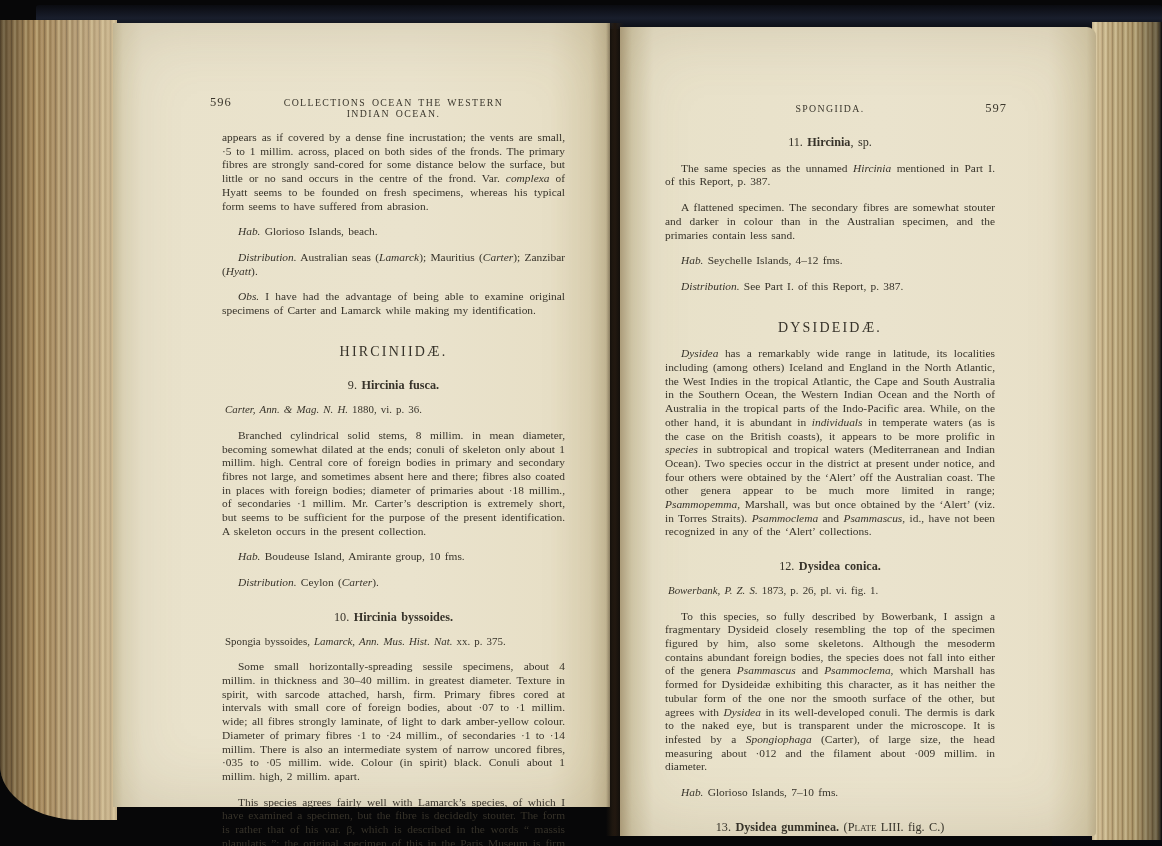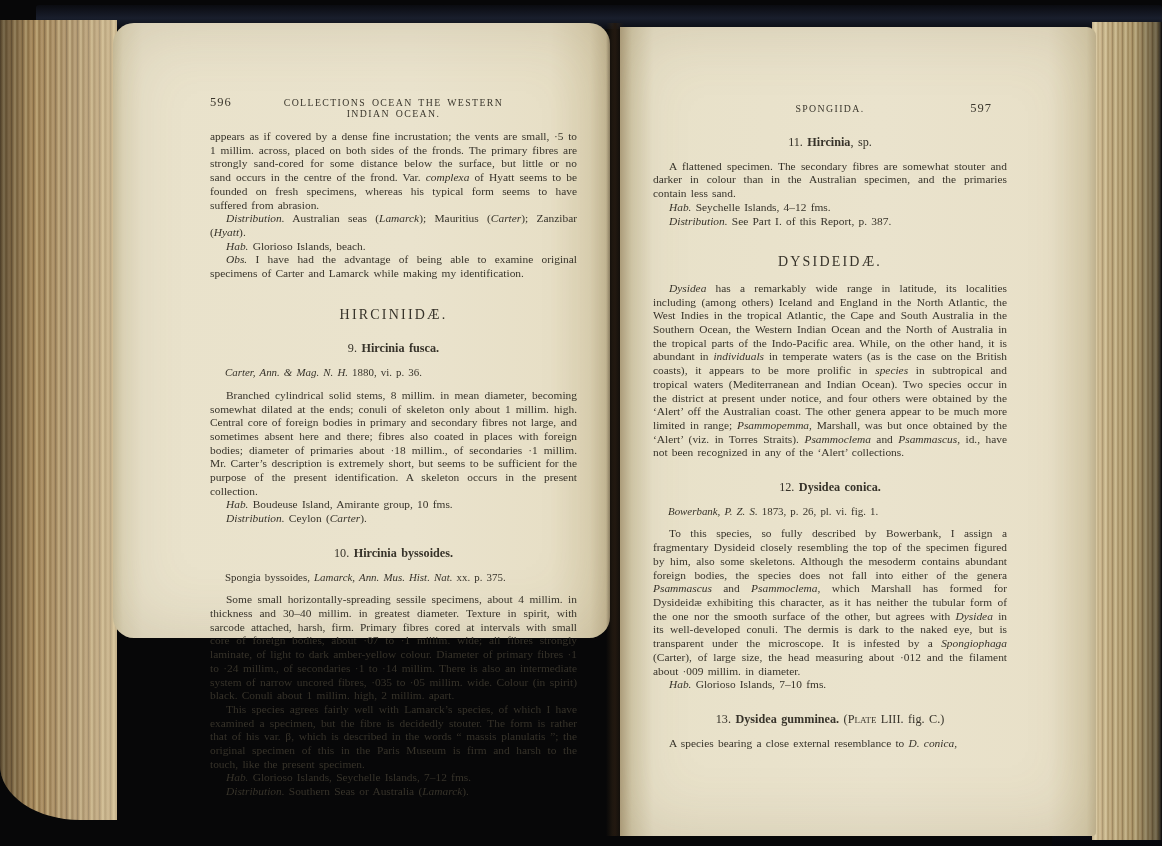--- a/index.html
+++ b/index.html
@@ -41,52 +41,51 @@
   }
   .edges-right::after{
     content:"";position:absolute;inset:0;
     background:linear-gradient(90deg,rgba(250,240,212,.45) 0%,rgba(255,255,255,.10) 20%,
       rgba(0,0,0,.08) 60%,rgba(0,0,0,.45) 94%,#0a0a0d 100%);
   }
 
   
   .page{position:absolute;box-shadow:inset 0 0 70px rgba(115,96,58,.20);}
   .page-left{
-    left:113px;top:23px;width:497px;height:615px;
+    left:113px;top:23px;width:497px;height:784px;
     background:linear-gradient(90deg,#cfc5a3 0%,#e2dabe 2%,#e9e2cb 6%,
       #eae3cd 60%,#e7dfc6 88%,#ddd3b4 96%,#c4b794 100%);
-    border-radius:21px;
   }
   .page-right{
     left:620px;top:27px;width:476px;height:809px;
     background:linear-gradient(90deg,#b3a482 0%,#d5ccad 2.5%,#e8e1c9 7%,
       #eae3cd 55%,#e8e0c8 90%,#dbd1b1 98%,#c8bb98 100%);
     border-top-right-radius:9px;border-bottom-right-radius:4px;
   }
   .gutter{
     position:absolute;left:606px;top:23px;width:18px;height:813px;
     background:linear-gradient(90deg,rgba(44,32,18,0) 0%,rgba(48,35,20,.55) 35%,
       #221810 50%,rgba(48,35,20,.45) 66%,rgba(44,32,18,0) 100%);
   }
 
   
   .page-inner{position:absolute;inset:0;color:#37332a;}
   .page-inner.left{padding:72px 33px 0 97px;}
   .page-inner.right{padding:74px 89px 0 33px;}
 
   .running-head{display:flex;align-items:baseline;color:#3b372d;}
   .rh-side{width:52px;font-size:12.5px;letter-spacing:1px;}
-  .rh-side.right{text-align:center;}
+  .rh-side.right{text-align:right;}
   .rh-center{flex:1;text-align:center;font-size:9.8px;letter-spacing:1.4px;word-spacing:2px;}
 
   .page-body{
     margin-top:11px;font-size:11.4px;line-height:13.7px;
     text-align:justify;word-spacing:1.4px;
   }
-  .para{margin:0;}
+  .para{margin:12px;}
   .para.indent{text-indent:16px;}
   .family{
     margin:27px 0 13px;text-align:center;font-weight:normal;
     font-size:14px;letter-spacing:2.2px;word-spacing:3px;
   }
   .species{margin:21px 0 10px;text-align:center;font-weight:normal;font-size:12.2px;}
   .page-body > .species:first-child{margin-top:20px;}
   .species .bd{font-weight:bold;}
   .citation{
     margin:3px 0 9px;padding-left:30px;text-indent:-15px;
@@ -107,22 +106,22 @@
 
   <div class="page page-left">
     <div class="page-inner left">
       <div class="running-head">
         <span class="rh-side">596</span>
         <span class="rh-center">COLLECTIONS OCEAN THE WESTERN INDIAN OCEAN.</span>
         <span class="rh-side right"></span>
       </div>
       <div class="page-body" id="left-body">
           <p class="para"><span>appears as if covered by a dense fine incrustation; the vents are small, ·5 to 1 millim. across, placed on both sides of the fronds. The primary fibres are strongly sand-cored for some distance below the surface, but little or no sand occurs in the centre of the frond. Var. </span><span class="it">complexa</span><span> of Hyatt seems to be founded on fresh specimens, whereas his typical form seems to have suffered from abrasion.</span></p>
+          <p class="para indent"><span class="it">Hab.</span><span> Glorioso Islands, beach.</span></p>
           <p class="para indent"><span class="it">Distribution.</span><span> Australian seas (</span><span class="it">Lamarck</span><span>); Mauritius (</span><span class="it">Carter</span><span>); Zanzibar (</span><span class="it">Hyatt</span><span>).</span></p>
-          <p class="para indent"><span class="it">Hab.</span><span> Glorioso Islands, beach.</span></p>
           <p class="para indent"><span class="it">Obs.</span><span> I have had the advantage of being able to examine original specimens of Carter and Lamarck while making my identification.</span></p>
           <h2 class="family"><span>HIRCINIIDÆ.</span></h2>
           <h3 class="species"><span>9. </span><span class="bd">Hircinia fusca.</span></h3>
           <p class="citation"><span class="it">Carter, Ann. &amp; Mag. N. H.</span><span> 1880, vi. p. 36.</span></p>
           <p class="para indent"><span>Branched cylindrical solid stems, 8 millim. in mean diameter, becoming somewhat dilated at the ends; conuli of skeleton only about 1 millim. high. Central core of foreign bodies in primary and secondary fibres not large, and sometimes absent here and there; fibres also coated in places with foreign bodies; diameter of primaries about ·18 millim., of secondaries ·1 millim. Mr. Carter’s description is extremely short, but seems to be sufficient for the purpose of the present identification. A skeleton occurs in the present collection.</span></p>
           <p class="para indent"><span class="it">Hab.</span><span> Boudeuse Island, Amirante group, 10 fms.</span></p>
           <p class="para indent"><span class="it">Distribution.</span><span> Ceylon (</span><span class="it">Carter</span><span>).</span></p>
           <h3 class="species"><span>10. </span><span class="bd">Hircinia byssoides.</span></h3>
           <p class="citation"><span>Spongia byssoides, </span><span class="it">Lamarck, Ann. Mus. Hist. Nat.</span><span> xx. p. 375.</span></p>
           <p class="para indent"><span>Some small horizontally-spreading sessile specimens, about 4 millim. in thickness and 30–40 millim. in greatest diameter. Texture in spirit, with sarcode attached, harsh, firm. Primary fibres cored at intervals with small core of foreign bodies, about ·07 to ·1 millim. wide; all fibres strongly laminate, of light to dark amber-yellow colour. Diameter of primary fibres ·1 to ·24 millim., of secondaries ·1 to ·14 millim. There is also an intermediate system of narrow uncored fibres, ·035 to ·05 millim. wide. Colour (in spirit) black. Conuli about 1 millim. high, 2 millim. apart.</span></p>
@@ -137,20 +136,21 @@
 
   <div class="page page-right">
     <div class="page-inner right">
       <div class="running-head">
         <span class="rh-side"></span>
         <span class="rh-center">SPONGIIDA.</span>
         <span class="rh-side right">597</span>
       </div>
       <div class="page-body" id="right-body">
           <h3 class="species"><span>11. </span><span class="bd">Hircinia</span><span>, sp.</span></h3>
+          <p class="para indent"><span>The same species as the unnamed </span><span class="it">Hircinia</span><span> mentioned in Part I. of this Report, p. 387.</span></p>
           <p class="para indent"><span>A flattened specimen. The secondary fibres are somewhat stouter and darker in colour than in the Australian specimen, and the primaries contain less sand.</span></p>
           <p class="para indent"><span class="it">Hab.</span><span> Seychelle Islands, 4–12 fms.</span></p>
           <p class="para indent"><span class="it">Distribution.</span><span> See Part I. of this Report, p. 387.</span></p>
           <h2 class="family"><span>DYSIDEIDÆ.</span></h2>
           <p class="para indent"><span class="it">Dysidea</span><span> has a remarkably wide range in latitude, its localities including (among others) Iceland and England in the North Atlantic, the West Indies in the tropical Atlantic, the Cape and South Australia in the Southern Ocean, the Western Indian Ocean and the North of Australia in the tropical parts of the Indo-Pacific area. While, on the other hand, it is abundant in </span><span class="it">individuals</span><span> in temperate waters (as is the case on the British coasts), it appears to be more prolific in </span><span class="it">species</span><span> in subtropical and tropical waters (Mediterranean and Indian Ocean). Two species occur in the district at present under notice, and four others were obtained by the ‘Alert’ off the Australian coast. The other genera appear to be much more limited in range; </span><span class="it">Psammopemma</span><span>, Marshall, was but once obtained by the ‘Alert’ (viz. in Torres Straits). </span><span class="it">Psammoclema</span><span> and </span><span class="it">Psammascus</span><span>, id., have not been recognized in any of the ‘Alert’ collections.</span></p>
           <h3 class="species"><span>12. </span><span class="bd">Dysidea conica.</span></h3>
           <p class="citation"><span class="it">Bowerbank, P. Z. S.</span><span> 1873, p. 26, pl. vi. fig. 1.</span></p>
           <p class="para indent"><span>To this species, so fully described by Bowerbank, I assign a fragmentary Dysideid closely resembling the top of the specimen figured by him, also some skeletons. Although the mesoderm contains abundant foreign bodies, the species does not fall into either of the genera </span><span class="it">Psammascus</span><span> and </span><span class="it">Psammoclema</span><span>, which Marshall has formed for Dysideidæ exhibiting this character, as it has neither the tubular form of the one nor the smooth surface of the other, but agrees with </span><span class="it">Dysidea</span><span> in its well-developed conuli. The dermis is dark to the naked eye, but is transparent under the microscope. It is infested by a </span><span class="it">Spongiophaga</span><span> (Carter), of large size, the head measuring about ·012 and the filament about ·009 millim. in diameter.</span></p>
           <p class="para indent"><span class="it">Hab.</span><span> Glorioso Islands, 7–10 fms.</span></p>
           <h3 class="species"><span>13. </span><span class="bd">Dysidea gumminea.</span><span> (</span><span class="sc">Plate</span><span> LIII. fig. C.)</span></h3>

